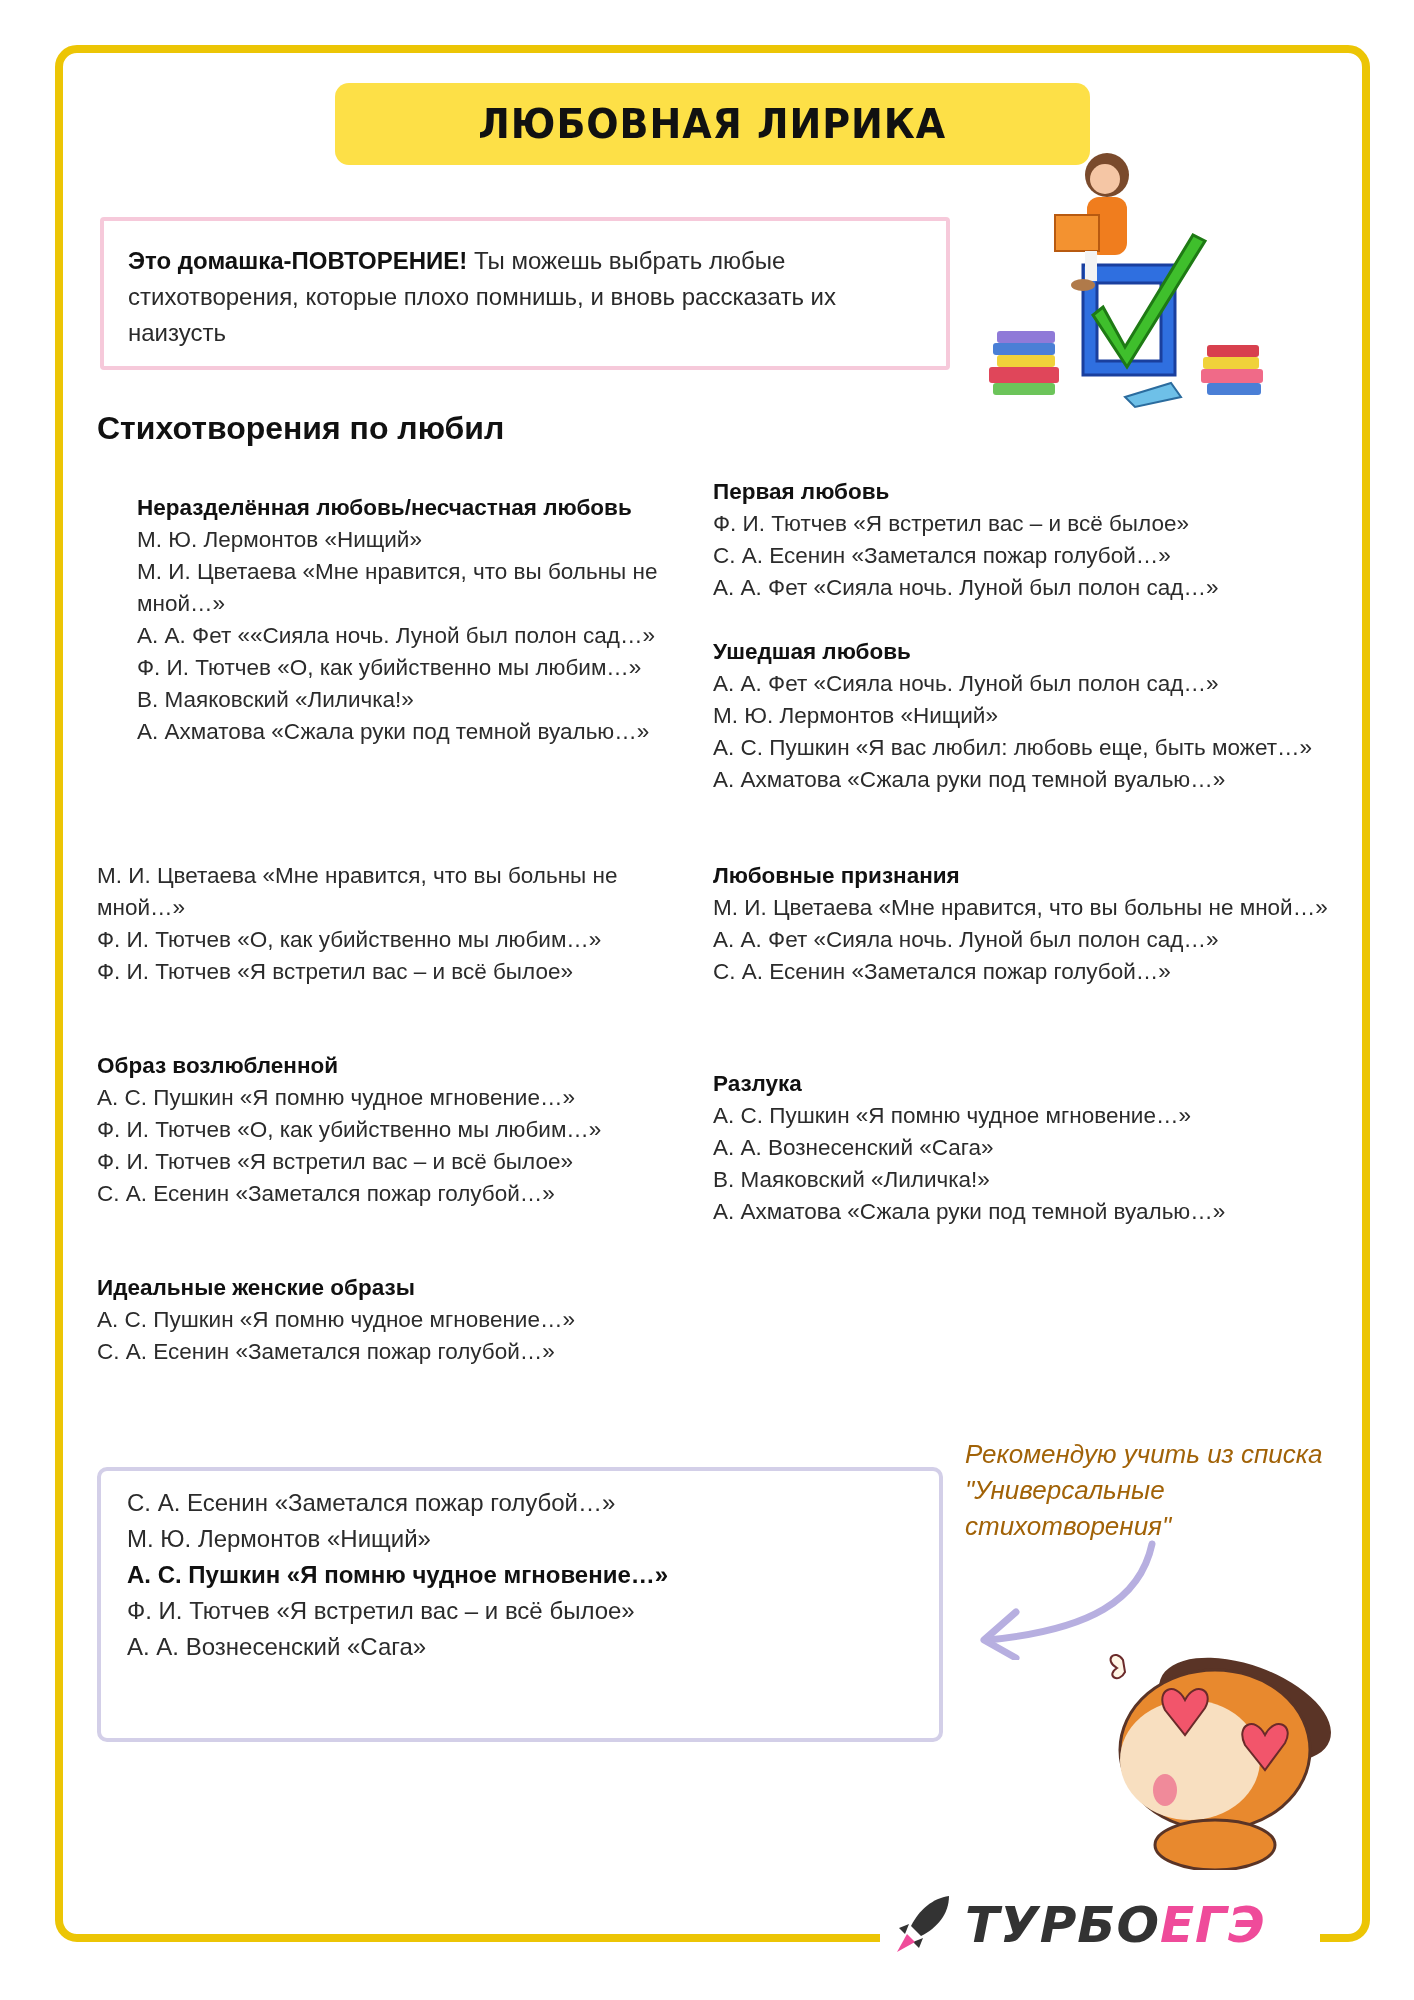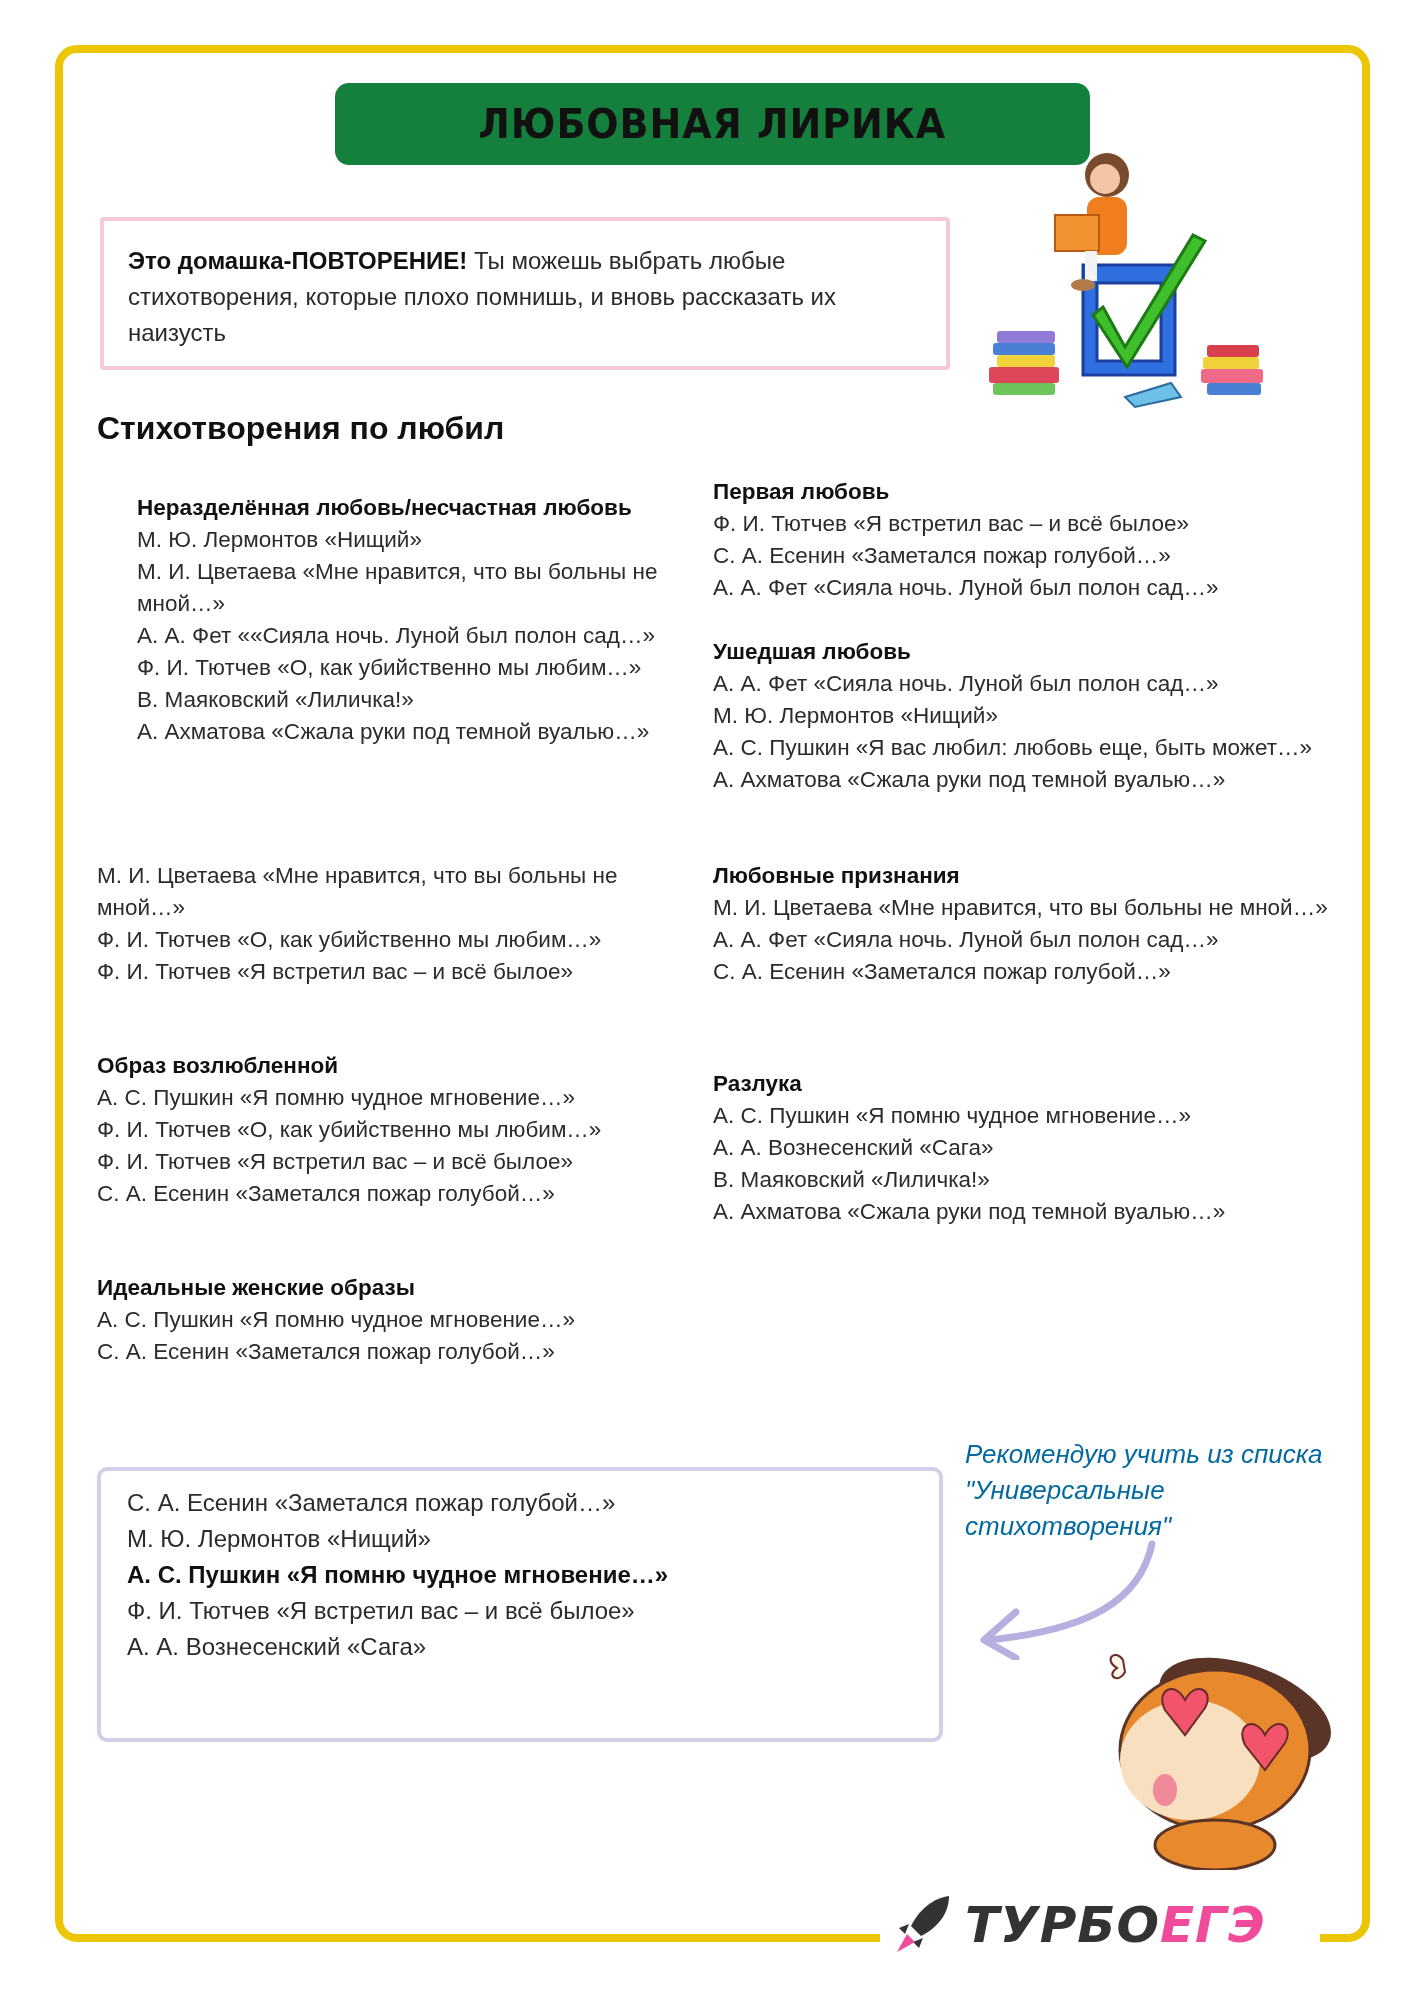--- a/index.html
+++ b/index.html
@@ -2,41 +2,41 @@
 <html><head>
 <meta charset="utf-8">
 <style>
   html, body { margin:0; padding:0; background:#ffffff; }
   body { width:1414px; height:2000px; position:relative; overflow:hidden;
          font-family:"Liberation Sans", "DejaVu Sans", sans-serif; color:#1c1c1c; }
   .frame { position:absolute; left:55px; top:45px; width:1315px; height:1897px;
            border:8px solid #ecc505; border-radius:22px; box-sizing:border-box; }
   .frame-gap { position:absolute; left:880px; top:1925px; width:440px; height:30px; background:#fff; }
   .title-box { position:absolute; left:335px; top:83px; width:755px; height:82px;
-               background:#15803d; border-radius:14px; display:flex; align-items:center; justify-content:center; }
+               background:#fde047; border-radius:14px; display:flex; align-items:center; justify-content:center; }
   .title-box span { font-family:"DejaVu Sans", sans-serif; font-weight:bold; font-size:40px;
                     letter-spacing:1px; color:#111; transform:scaleX(0.95); }
   .note-box { position:absolute; left:100px; top:217px; width:850px; height:153px;
               border:4px solid #f6c9da; border-radius:4px; box-sizing:border-box;
               padding:22px 20px 0 24px; font-size:24px; line-height:36px; color:#2a2a2a; }
   .note-box b { color:#111; }
   .illus { position:absolute; left:975px; top:135px; width:300px; height:280px; }
   .h2 { position:absolute; left:97px; top:410px; font-size:32px; font-weight:bold; color:#111; }
   .section { position:absolute; font-size:22.5px; line-height:32px; color:#2b2b2b; }
   .section .sec-title { font-weight:bold; color:#111; }
   .section .line { display:block; }
   .col-left { left:97px; width:590px; }
   .col-right { left:713px; width:620px; }
   .uni-box { position:absolute; left:97px; top:1467px; width:846px; height:275px;
              border:4px solid #d3cfe8; border-radius:10px; box-sizing:border-box; padding:14px 0 0 26px; }
   .uni-title { font-size:34px; font-weight:bold; color:#111; margin-bottom:16px; }
   .uni-line { font-size:24px; line-height:36px; color:#2b2b2b; }
   .uni-line.bold { font-weight:bold; color:#111; }
   .recommend { position:absolute; left:965px; top:1436px; width:380px; font-size:26px;
-               line-height:36px; font-style:italic; color:#0369a1; }
+               line-height:36px; font-style:italic; color:#a16207; }
   .arrow { position:absolute; left:970px; top:1540px; width:210px; height:120px; }
   .mascot { position:absolute; left:1095px; top:1640px; width:250px; height:230px; }
   .logo { position:absolute; left:895px; top:1890px; height:70px; display:flex; align-items:center; gap:12px; }
   .logo .word { font-family:"DejaVu Sans", sans-serif; font-weight:bold; font-style:italic; font-size:50px; letter-spacing:1px; }
   .logo .w1 { color:#333333; }
   .logo .w2 { color:#ef4b9a; }
 </style>
 </head>
 <body>
 

